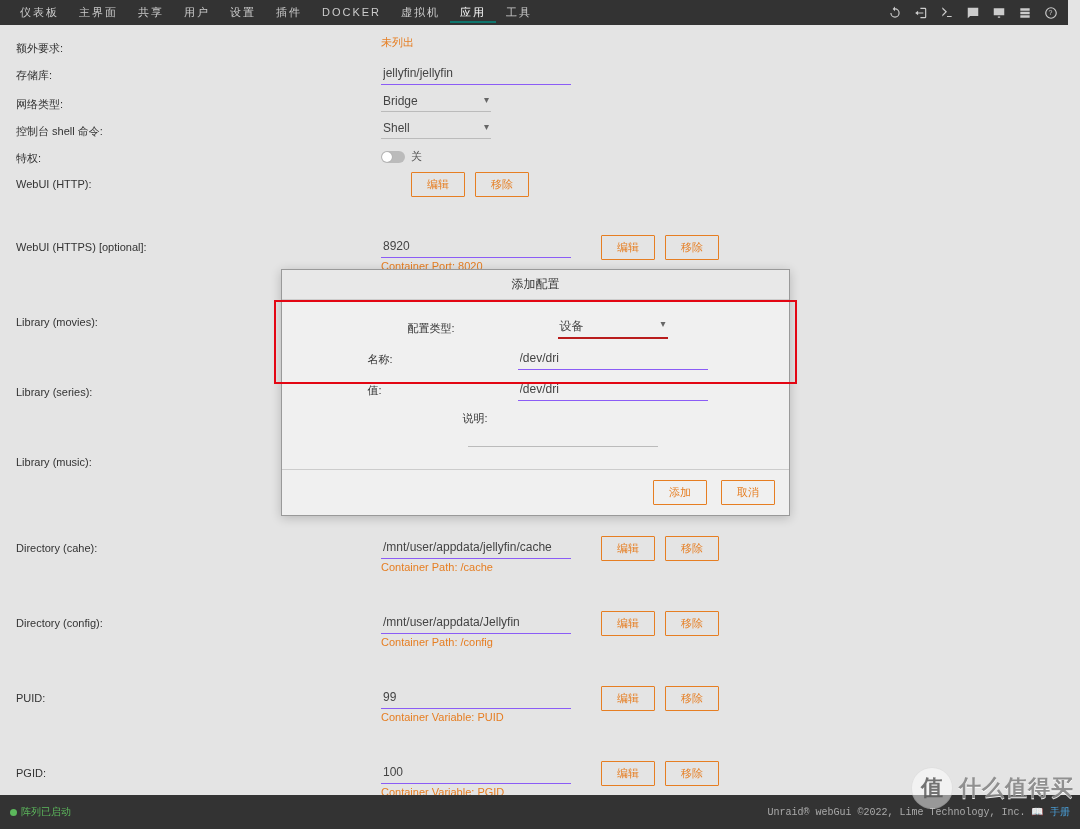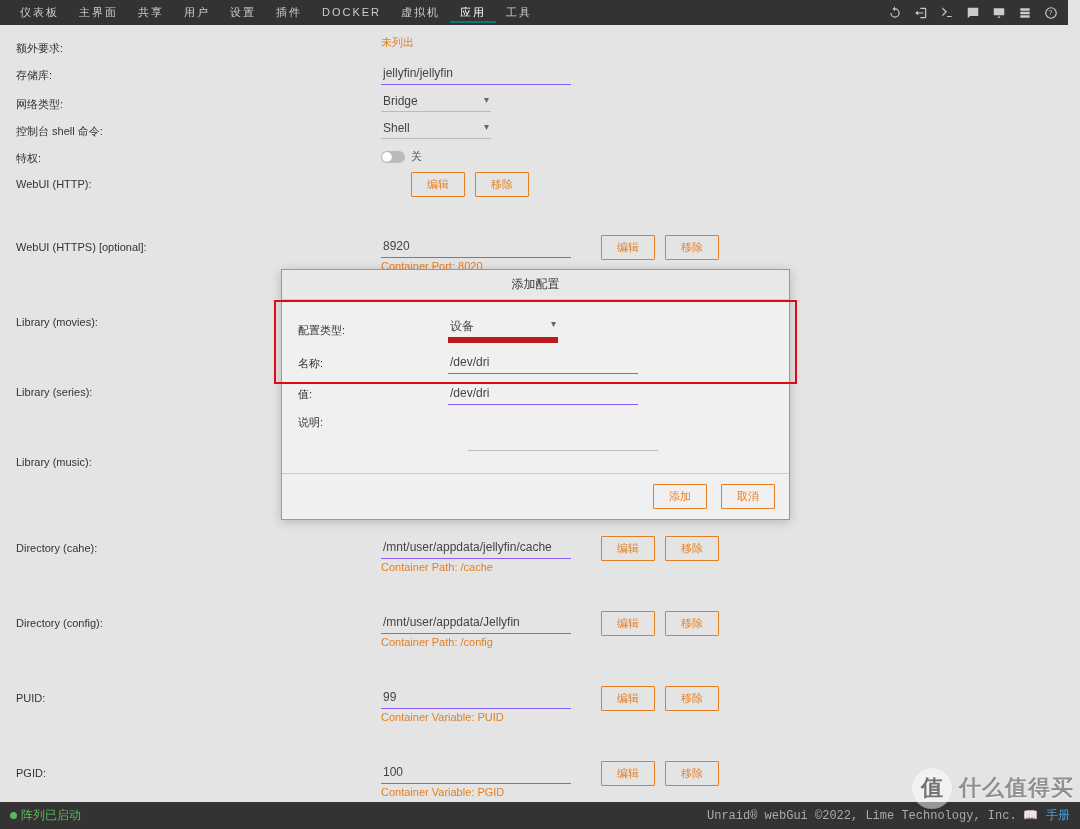--- a/index.html
+++ b/index.html
@@ -28,35 +28,35 @@
   .toggle::after { content:""; position:absolute; left:1px; top:1px; width:10px; height:10px; background:#fff; border-radius:50%; box-shadow:0 0 1px rgba(0,0,0,.3);}
   .toggle-label { font-size:11px; color:#555; margin-left:6px; vertical-align:middle;}
 
   .btncol { display:flex; gap:10px; margin-left:30px;}
   .btn-out { border:1px solid #e67e22; color:#e67e22; background:transparent; padding:4px 14px; font-size:11px; cursor:pointer; border-radius:1px; min-width:54px; text-align:center;}
   
   .gap-big { height:32px;}
   .gap-xbig { height:44px;}
 
   
-  .footer { position:absolute; bottom:0; left:0; right:0; height:27px; background:#333; color:#aaa; font-size:12px; display:flex; align-items:center; padding:0 10px;}
+  .footer { position:absolute; bottom:0; left:0; right:0; height:34px; background:#333; color:#aaa; font-size:10px; display:flex; align-items:center; padding:0 10px;}
   .footer .fl { color:#5cb85c; display:flex; align-items:center; gap:4px;}
   .footer .fl .dot { width:7px; height:7px; border-radius:50%; background:#5cb85c; display:inline-block;}
   .footer .fr { margin-left:auto; font-family: "Courier New", monospace; color:#aaa; }
   .footer .fr .mlink { color:#4a9fd8; }
   .footer .fr .micon { color:#4a9fd8; }
 
   
   .modal { position:absolute; top:269px; left:281px; width:509px; background:#f0f0f0; border:1px solid #999; box-shadow:0 2px 10px rgba(0,0,0,.2); z-index:50;}
   .modal .mtitle { text-align:center; font-size:12px; color:#333; padding:6px 0 6px 0; border-bottom:1px solid #ccc; background:#e8e8e8;}
   .modal .mbody { padding:8px 12px 4px 16px;}
-  .modal .mrow { display:flex; align-items:center; margin:8px 0;}
+  .modal .mrow { display:flex; align-items:center; margin:8px 0;justify-content:center;}
   .modal .mlabel { width:150px; font-size:11px; color:#333; padding-top:2px;}
   .modal .mval .inpt { width:190px;}
-  .modal .msel { border:none; border-bottom:6px solid #b91c1c; background:transparent; font-size:12px; color:#444; width:110px; padding:2px 2px; position:relative; display:inline-block;}
+  .modal .msel { border:none; border-bottom:2px solid #b91c1c; background:transparent; font-size:12px; color:#444; width:110px; padding:2px 2px; position:relative; display:inline-block;}
   .modal .msel::after { content:"▾"; position:absolute; right:2px; top:2px; font-size:10px; color:#666;}
   .modal .hl { position:absolute; border:2px solid #e30613; pointer-events:none;}
   .modal .mdesc { margin-top:20px; margin-left:170px; width:190px; border-bottom:1px solid #bbb; height:1px;}
   .modal .mfoot { border-top:1px solid #ccc; padding:10px 14px; display:flex; justify-content:flex-end; gap:14px;}
   
   
   .wm { position:absolute; right:6px; bottom:20px; display:flex; align-items:center; gap:6px; opacity:.9; z-index:60;}
   .wm .wcirc { width:42px; height:42px; border-radius:50%; background:rgba(255,255,255,.55); display:flex; align-items:center; justify-content:center; color:#666; font-size:22px; font-weight:bold; border:1px solid rgba(0,0,0,.08);}
   .wm .wtxt { font-size:22px; font-weight:700; color:#888; text-shadow:0 1px 0 #fff; letter-spacing:1px;}
   

